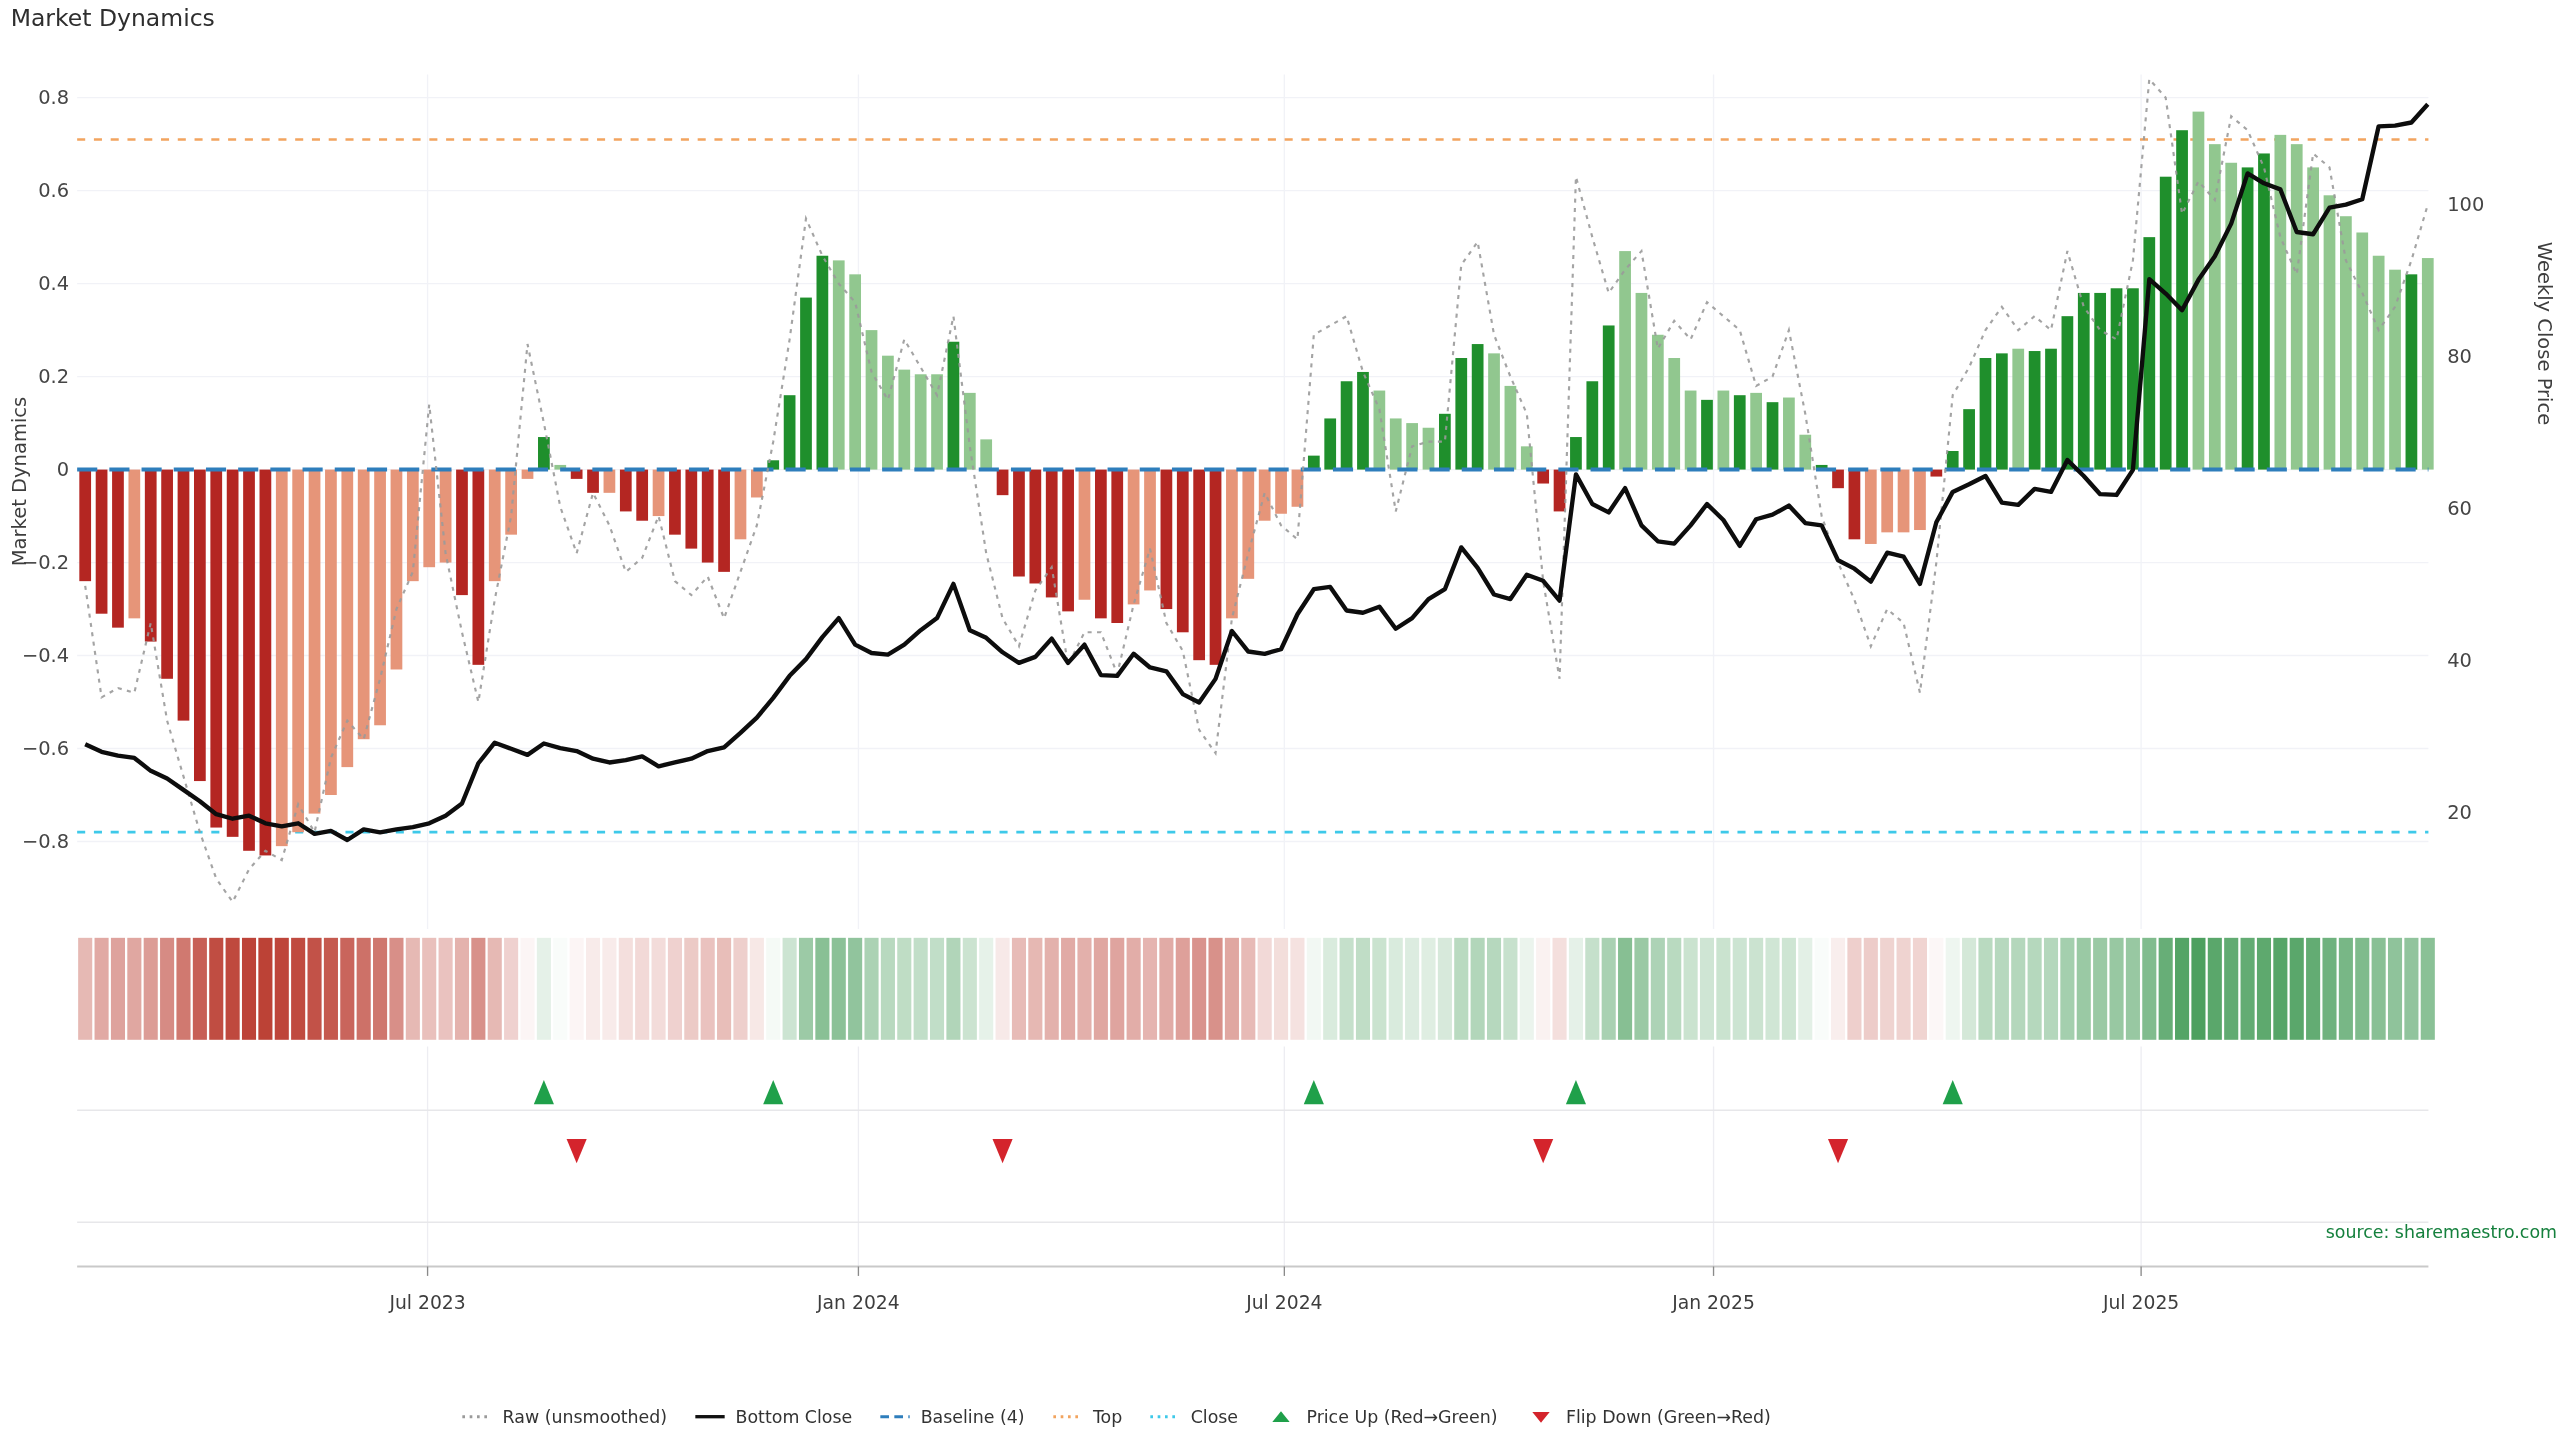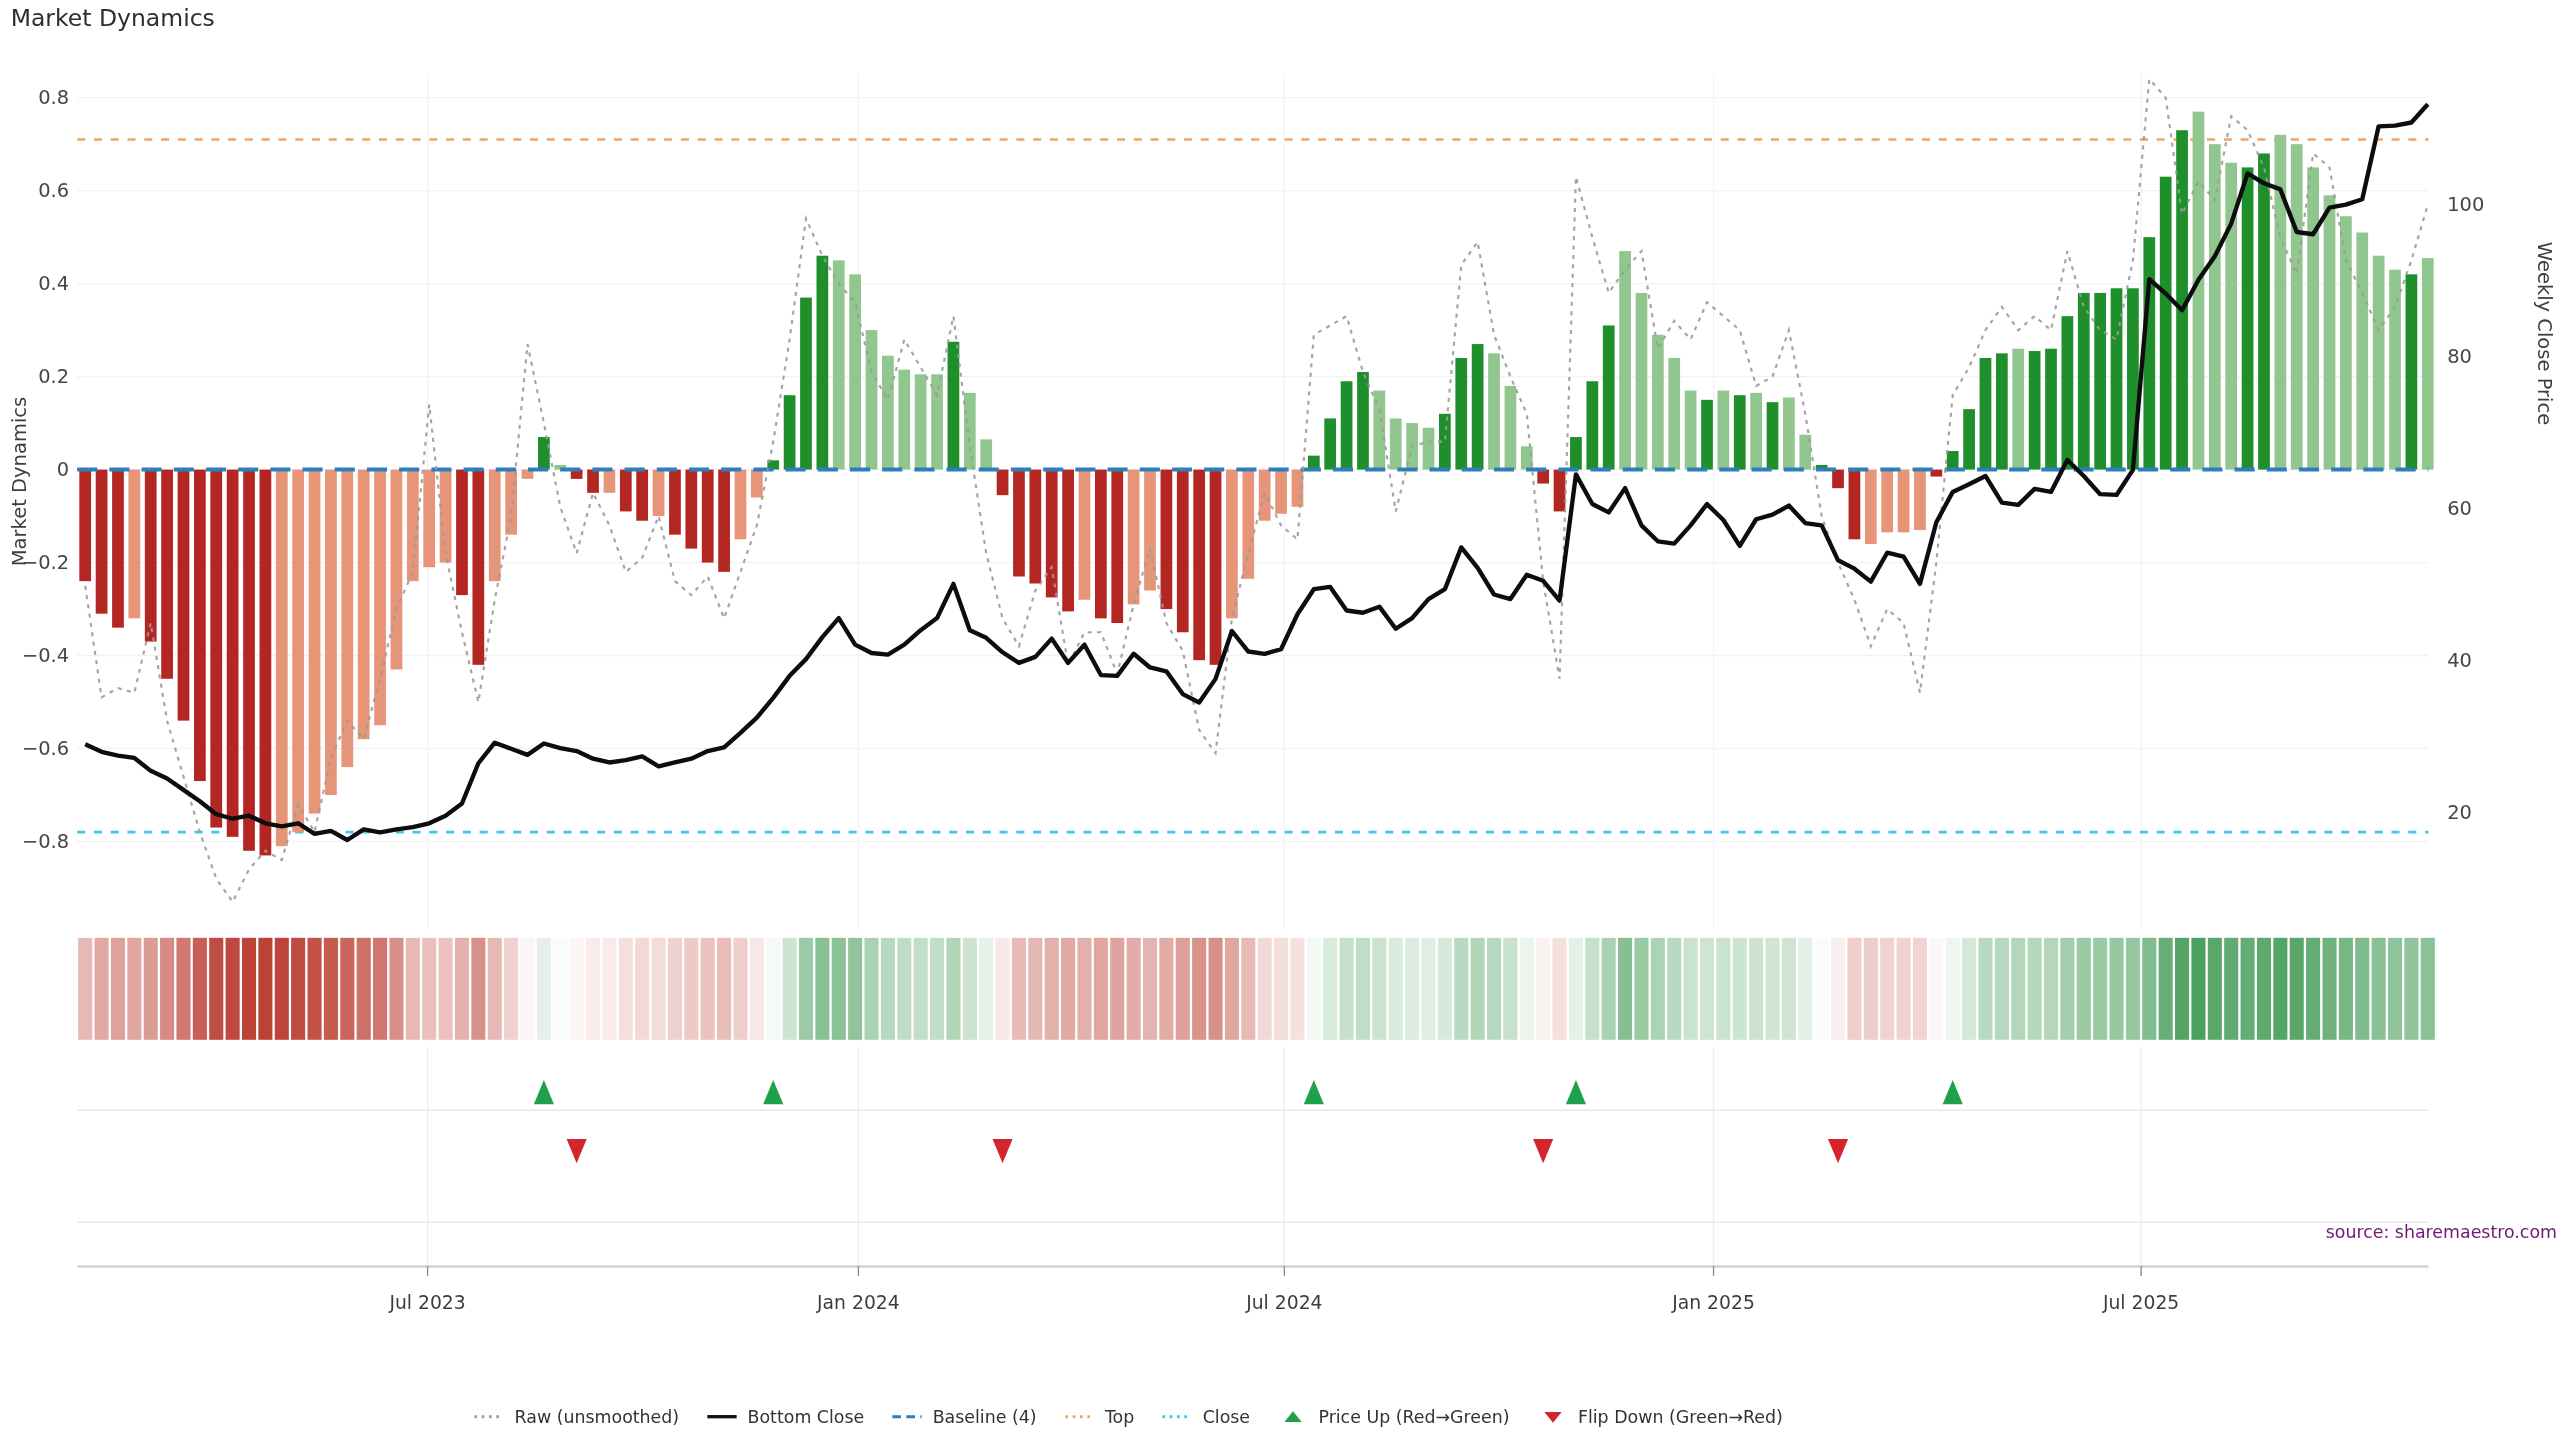--- a/index.html
+++ b/index.html
@@ -3,22 +3,22 @@
 <meta charset="utf-8">
 <style>
   html,body{margin:0;padding:0;background:#ffffff;width:2576px;height:1449px;overflow:hidden;
             font-family:"DejaVu Sans", sans-serif;}
   #stage{position:relative;width:2576px;height:1449px;}
   .page-title{position:absolute;left:10.7px;top:4px;font-size:23.5px;color:#2e2e2e;}
   .y-label-left{position:absolute;left:-169px;top:470px;width:376px;text-align:center;
     transform:rotate(-90deg);transform-origin:center;font-size:19.5px;color:#3d3d3d;}
   .y-label-right{position:absolute;left:2356px;top:322px;width:376px;text-align:center;
     transform:rotate(90deg);transform-origin:center;font-size:19.5px;color:#3d3d3d;}
-  .source-note{position:absolute;right:19px;top:1222px;font-size:17.4px;color:#701a75;}
-  .legend{position:absolute;left:12px;top:1407px;width:2232px;display:flex;justify-content:center;
+  .source-note{position:absolute;right:19px;top:1222px;font-size:17.4px;color:#15803d;}
+  .legend{position:absolute;left:0;top:1407px;width:2232px;display:flex;justify-content:center;
           align-items:center;gap:27px;}
   .legend-item{display:flex;align-items:center;gap:9.4px;}
   .legend-item .lab{font-size:17.4px;color:#333333;white-space:nowrap;}
   svg{position:absolute;left:0;top:0;}
 </style>
 </head>
 <body>
 
 <div id="stage">
   <svg id="plot" width="2576" height="1449" viewBox="0 0 3840 2160">

